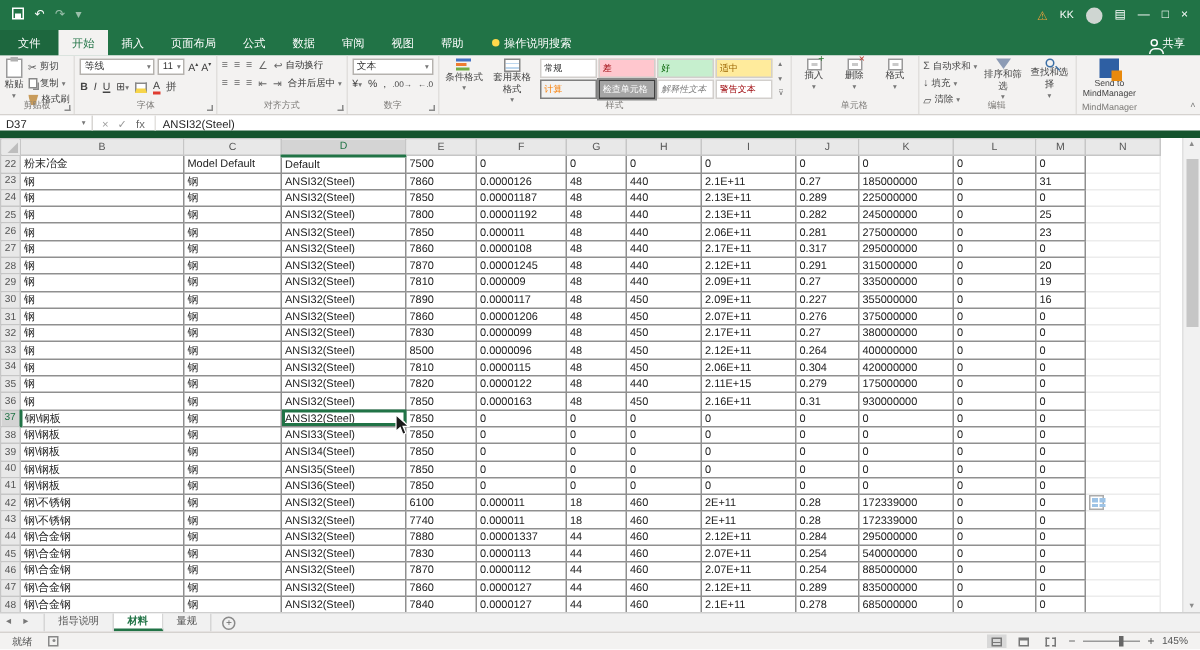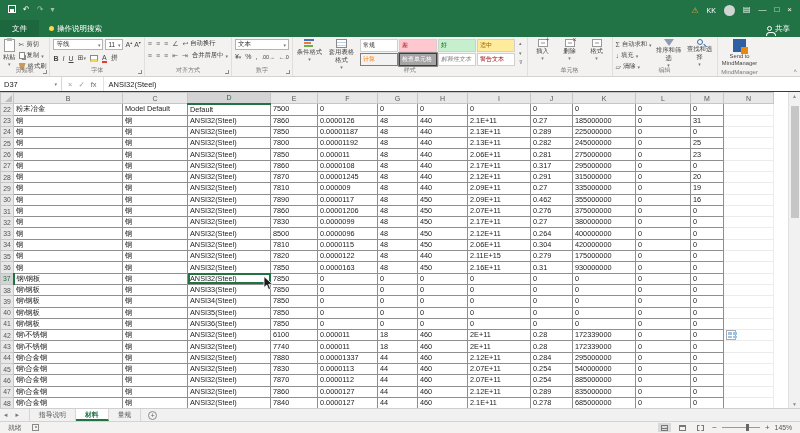--- a/index.html
+++ b/index.html
@@ -89,21 +89,21 @@
   border-top:7px solid #8c9bb5}
 .ic-mag{width:6px;height:6px;border:1.4px solid #3a6ea5;border-radius:50%;position:relative}
 .ic-mag:after{content:"";position:absolute;left:5px;top:5px;width:4px;height:1.4px;background:#3a6ea5;
   transform:rotate(45deg)}
 .ic-mm{width:13px;height:13px;background:#2e5fa3;position:relative;margin-bottom:1px}
 .ic-mm:after{content:"";position:absolute;right:-2px;bottom:-2px;width:7px;height:7px;background:#e8890c}
 .collapse{position:absolute;right:3px;bottom:2px;font-size:6px;color:#777}
 
 
 .fbar{position:absolute;top:77px;left:0;right:0;height:15px;background:#fff;
-  border-bottom:1px solid #14532d;display:flex;align-items:stretch}
+  border-bottom:5px solid #14532d;display:flex;align-items:stretch}
 .namebox{width:62px;border-right:1px solid #d8d6d3;display:flex;align-items:center;
   justify-content:space-between;padding:0 4px;font-size:7.5px;color:#222}
 .fbtns{display:flex;align-items:center;gap:6px;padding:0 6px;border-right:1px solid #e4e2df;color:#9b9b9b}
 .fx{font-size:7.5px}
 .fxi{color:#6a6a6a}
 .fval{flex:1;display:flex;align-items:center;padding-left:5px;font-size:7.5px;color:#222}
 
 
 .sheetwrap{position:absolute;top:92px;left:0;width:800px;height:316px;background:#fff;overflow:hidden}
 table{border-collapse:collapse;table-layout:fixed}
@@ -179,20 +179,30 @@
       <span class="avatar"></span>
       <span class="wbtn">▤</span>
       <span class="wbtn">—</span>
       <span class="wbtn">□</span>
       <span class="wbtn">×</span>
     </div>
   </div>
 
   <div class="tabrow">
     <span class="filetab">文件</span>
+    <span id="rtabs" style="display:flex">
+        <span class="rtab active">开始</span>
+        <span class="rtab">插入</span>
+        <span class="rtab">页面布局</span>
+        <span class="rtab">公式</span>
+        <span class="rtab">数据</span>
+        <span class="rtab">审阅</span>
+        <span class="rtab">视图</span>
+        <span class="rtab">帮助</span>
+      </span>
     <span class="tellme">
       <span class="bulb"></span>
       <span>操作说明搜索</span>
     </span>
     <span class="share">
       <span class="person"></span>
       <span>共享</span>
     </span>
   </div>
 
@@ -575,21 +585,21 @@
           <tr>
             <th class="rh">30</th>
             <td class="cd">钢</td>
             <td class="cd">钢</td>
             <td class="cd">ANSI32(Steel)</td>
             <td class="cd">7890</td>
             <td class="cd">0.0000117</td>
             <td class="cd">48</td>
             <td class="cd">450</td>
             <td class="cd">2.09E+11</td>
-            <td class="cd">0.462</td>
+            <td class="cd">0.227</td>
             <td class="cd">355000000</td>
             <td class="cd">0</td>
             <td class="cd">16</td>
             <td class="cn"></td>
           </tr>
           <tr>
             <th class="rh">31</th>
             <td class="cd">钢</td>
             <td class="cd">钢</td>
             <td class="cd">ANSI32(Steel)</td>

